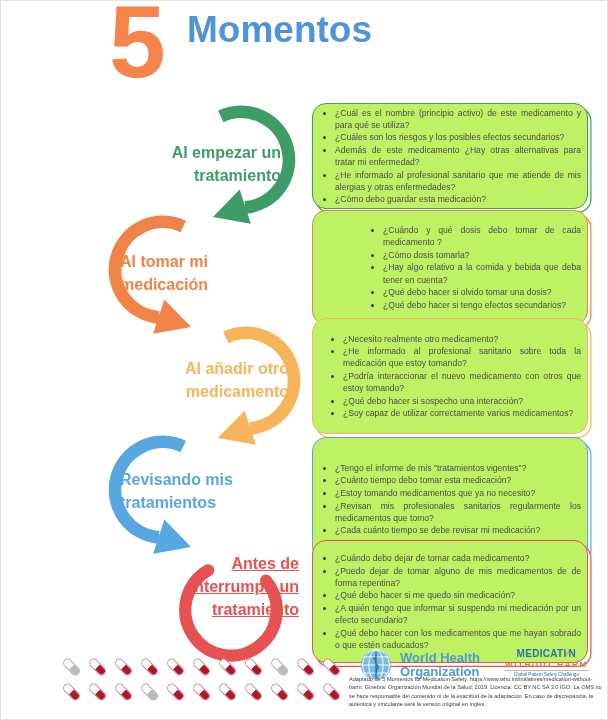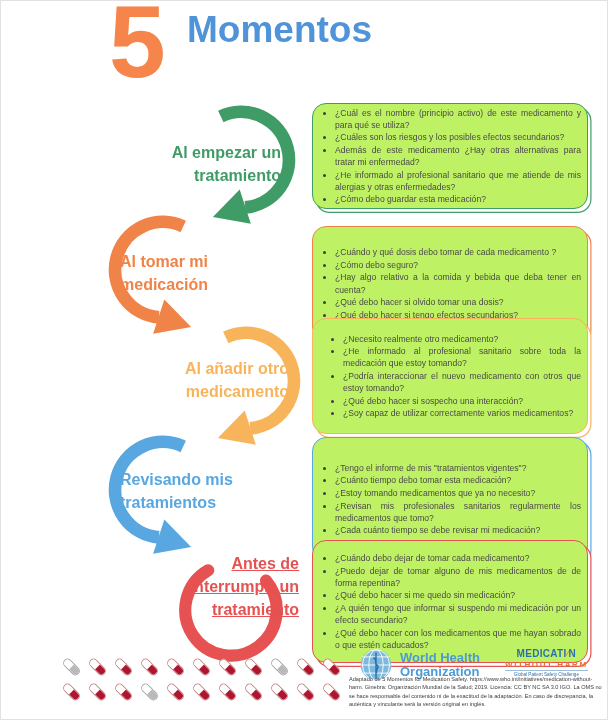--- a/index.html
+++ b/index.html
@@ -44,21 +44,21 @@
   .s4 .sec-label { left:119px;  top:467px; width:132px; text-align:left; }
   .s5 .sec-label { right:308px; top:551px; width:140px; text-align:right;text-decoration:underline; }
 
   .qbox {
     position:absolute; left:311px; width:276px;
     background:#bef264; border:1.4px solid var(--c); border-radius:14px;
     box-shadow:3.5px 4px 0 -1.2px #fff, 3.5px 4px 0 0 var(--c);
     display:flex; align-items:center;
   }
   .s1 .qbox { top:102px; height:106px; }
-  .s2 .qbox { top:225px; height:115px;  }
+  .s2 .qbox { top:209px; height:115px;padding-left:48px;  }
   .s3 .qbox { top:317px; height:116px;padding-left:8px; }
   .s4 .qbox { top:436px; height:124px; }
   .s5 .qbox { top:539px; height:123px; }
 
   .qbox ul { list-style:disc; margin:0; padding:5px 6px 5px 22px; width:100%; }
   .qbox li {
     font-size:8.6px; line-height:1.4; color:#4a4a4a; text-align:justify;
     margin:0.5px 0;
   }
   .qbox li::marker { color:#3d3d3d; }
@@ -120,21 +120,21 @@
 
   <div class="section s2" style="--c: #f08347;">
     <svg class="arrow" viewBox="0 0 120 126">
       <path d="M79 19.2 A45 45 0 1 0 56.1 104.8" fill="none" stroke="currentColor" stroke-width="12"></path>
       <path d="M0 -17 L32 0 L0 17 Z" fill="currentColor" transform="translate(56,104) rotate(18)"></path>
     </svg>
     <div class="sec-label">Al tomar mi medicación</div>
     <div class="qbox">
       <ul>
           <li>¿Cuándo y qué dosis debo tomar de cada medicamento ?</li>
-          <li>¿Cómo debo seguro?</li>
+          <li>¿Cómo dosis tomarla?</li>
           <li>¿Hay algo relativo a la comida y bebida que deba tener en cuenta?</li>
           <li>¿Qué debo hacer si olvido tomar una dosis?</li>
           <li>¿Qué debo hacer si tengo efectos secundarios?</li>
         </ul>
     </div>
   </div>
 
   <div class="section s3" style="--c: #f8b45a;">
     <svg class="arrow" viewBox="0 0 120 126">
       <path d="M41 19.2 A45 45 0 1 1 63.9 104.8" fill="none" stroke="currentColor" stroke-width="12"></path>

